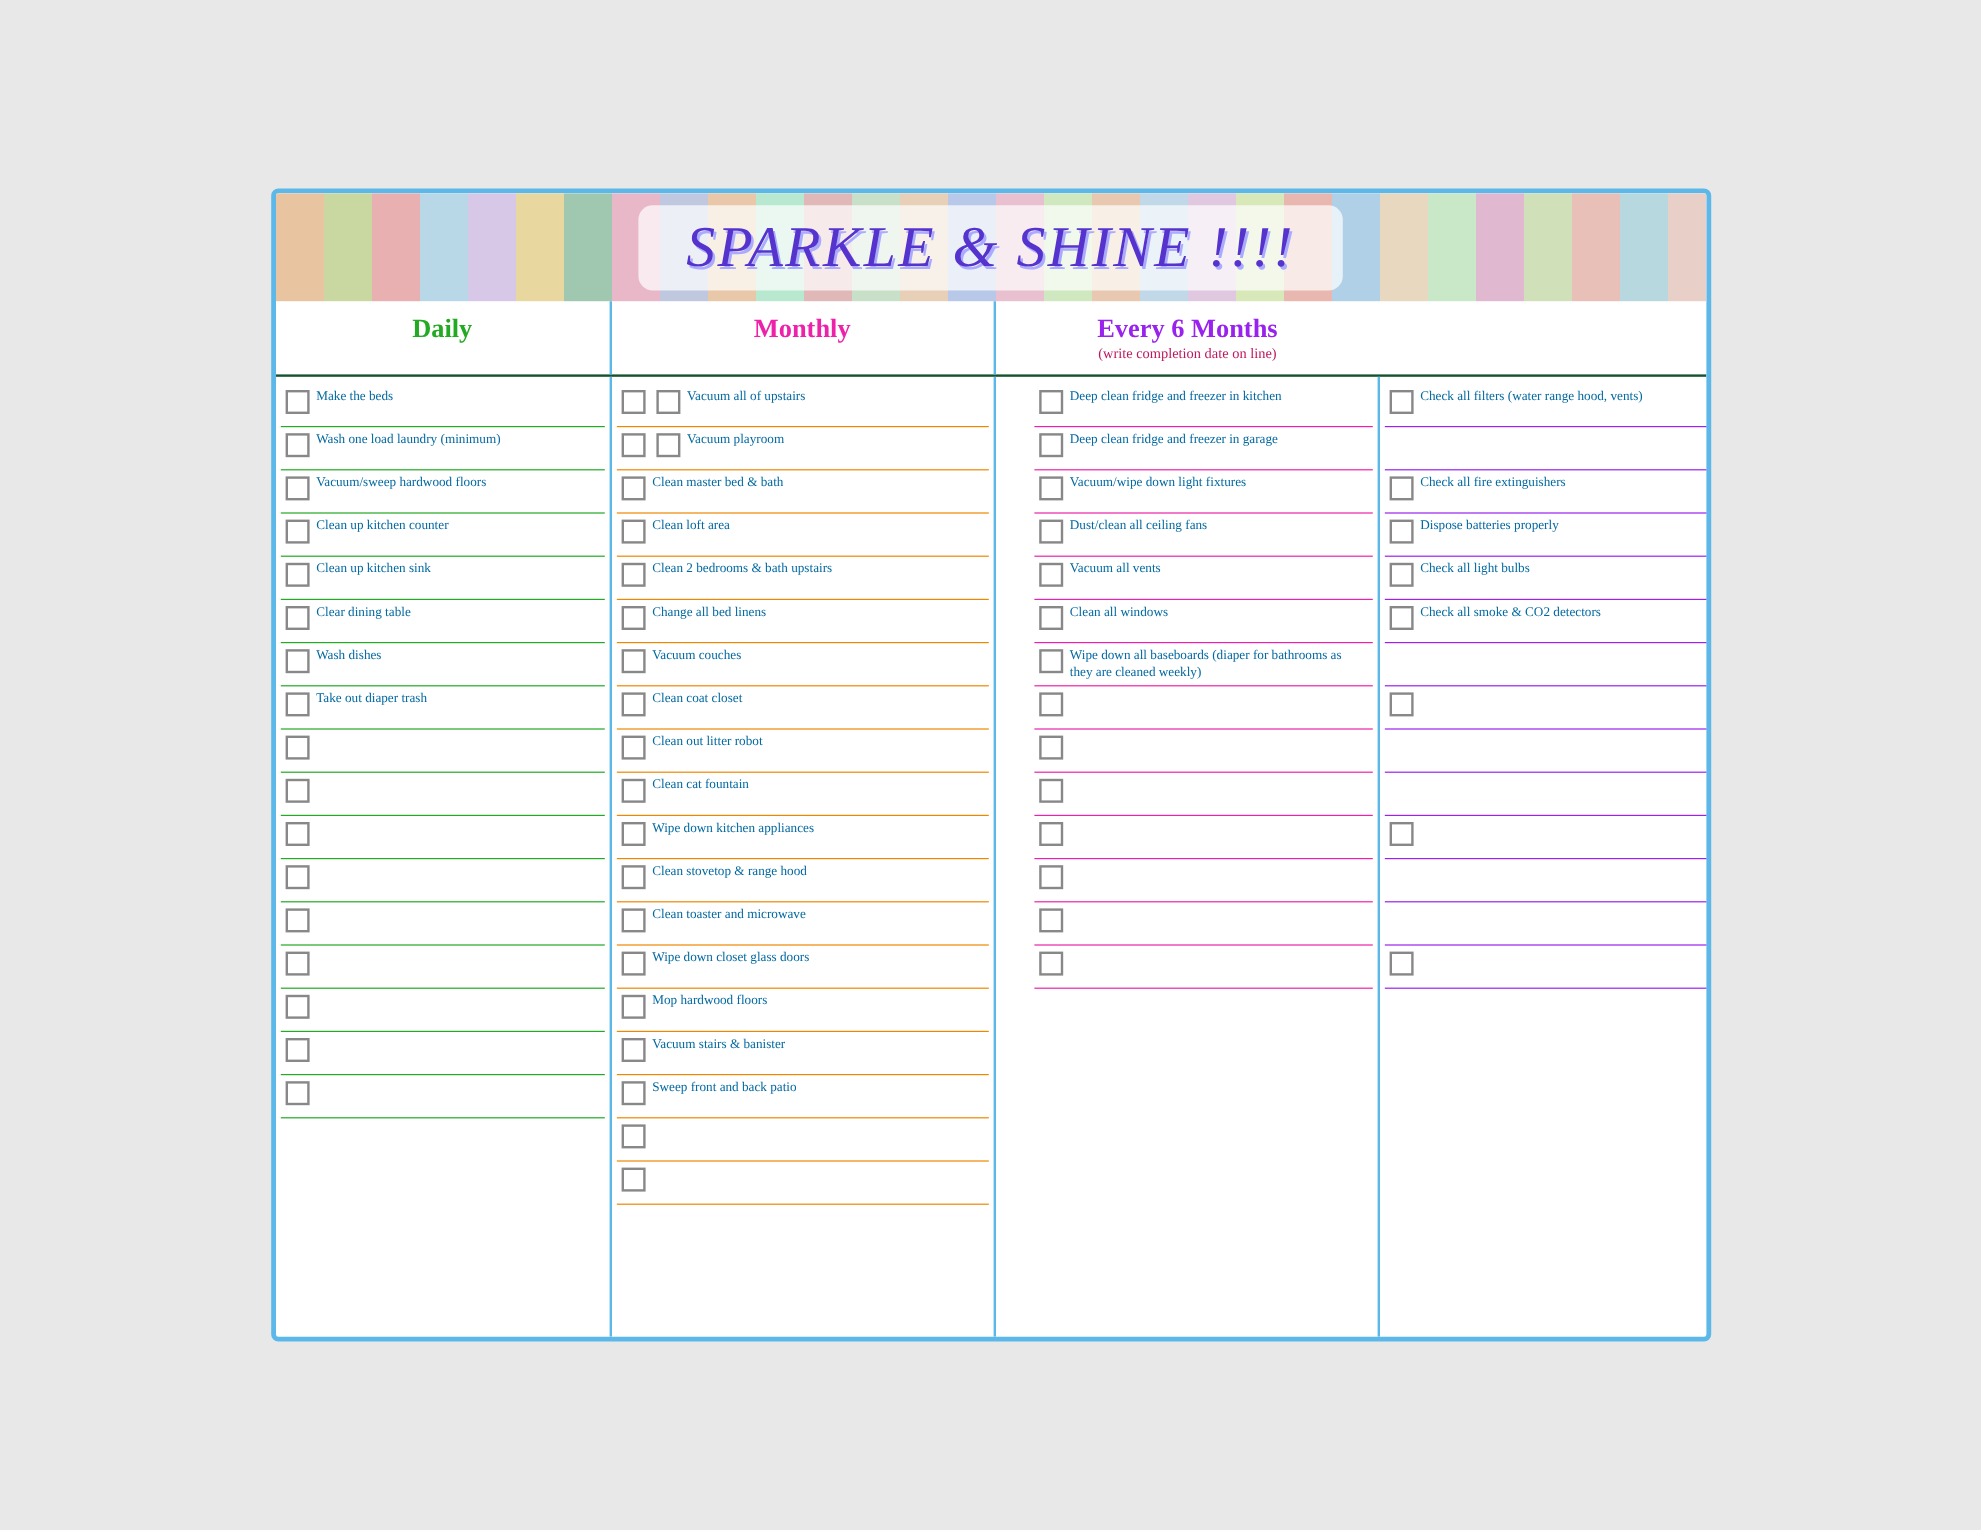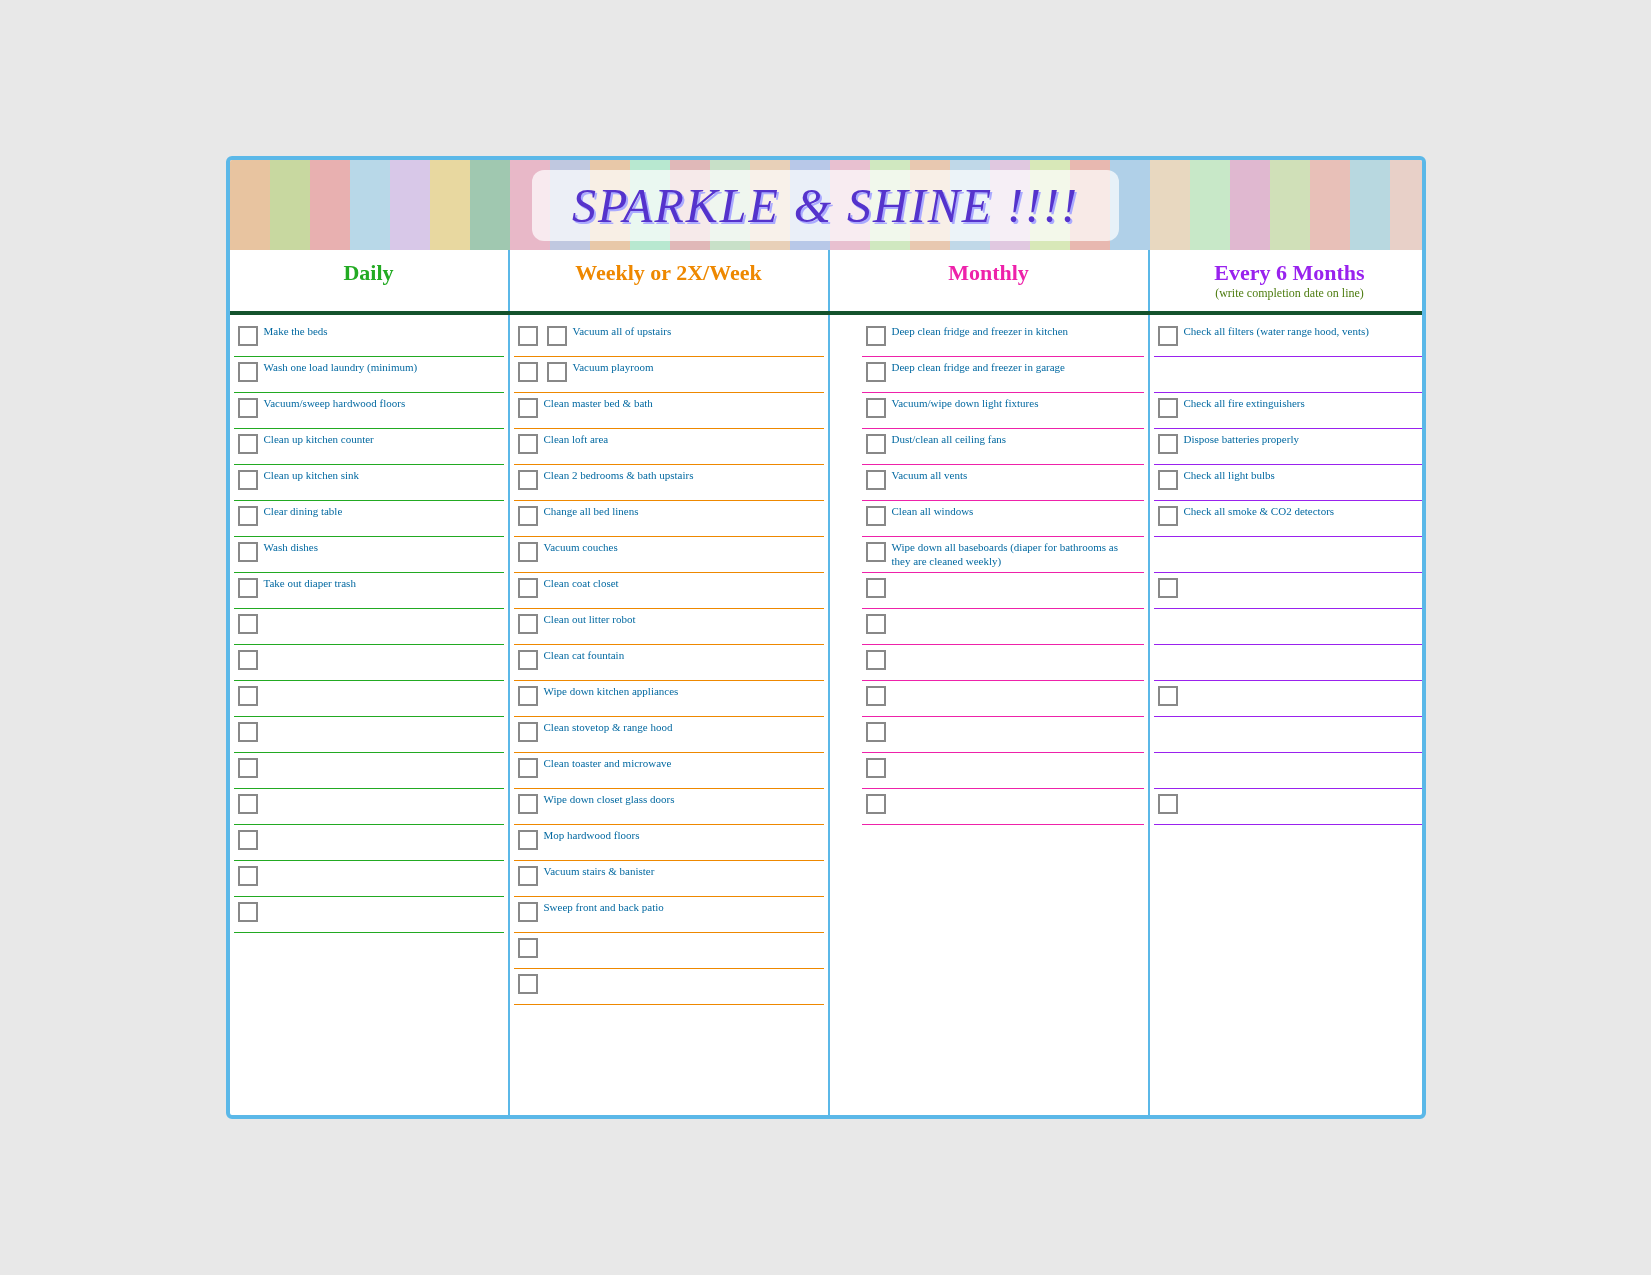--- a/index.html
+++ b/index.html
@@ -69,37 +69,37 @@
       font-weight: 400;
       color: #5533cc;
       text-shadow: 2px 2px 0 #aaaaff;
       letter-spacing: 2px;
       font-style: italic;
     }
     
     .col-headers {
       display: grid;
       grid-template-columns: 280px 320px 320px 280px;
-      border-bottom: 4px solid #14532d;
+      border-bottom: 2px solid #14532d;
     }
     .col-header {
       padding: 10px 8px;
       text-align: center;
       font-size: 22px;
       font-weight: bold;
     }
     .col-header.daily { color: #22aa22; border-right: 2px solid #5bb8e8; }
     .col-header.weekly { color: #ee8800; border-right: 2px solid #5bb8e8; }
     .col-header.monthly { color: #ee22aa; border-right: 2px solid #5bb8e8; }
     .col-header.every6 { color: #9922ee; }
     .col-header.every6 .subtitle {
       font-size: 12px;
       font-weight: normal;
       display: block;
-      color: #4d7c0f;
+      color: #be185d;
     }
     
     .main-grid {
       display: grid;
       grid-template-columns: 280px 320px 320px 280px;
       min-height: 800px;
     }
     .col {
       border-right: 2px solid #5bb8e8;
       padding: 6px 4px;
@@ -161,23 +161,20 @@
   <div class="banner">
     <div class="banner-title-box">
       <span class="banner-title">SPARKLE &amp; SHINE !!!!</span>
     </div>
   </div>
 
   <div class="col-headers">
     <div class="col-header daily">
       <span>Daily</span>
     </div>
-    <div class="col-header weekly">
-      <span>Weekly or 2X/Week</span>
-    </div>
     <div class="col-header monthly">
       <span>Monthly</span>
     </div>
     <div class="col-header every6">
       <span>Every 6 Months</span>
       <span class="subtitle">(write completion date on line)</span>
     </div>
   </div>
 
   <div class="main-grid">

